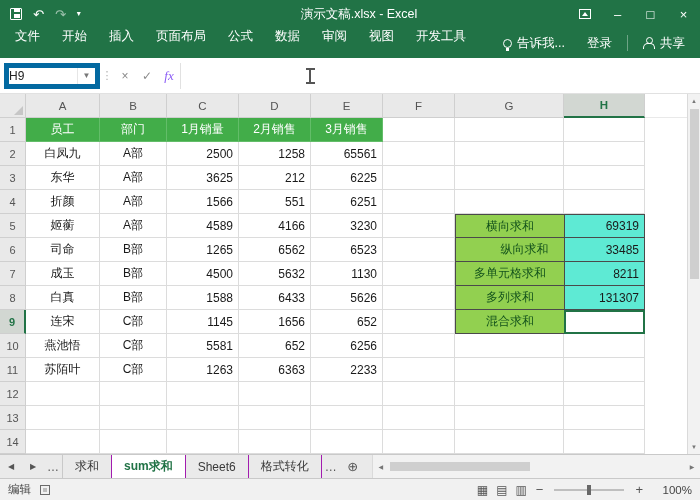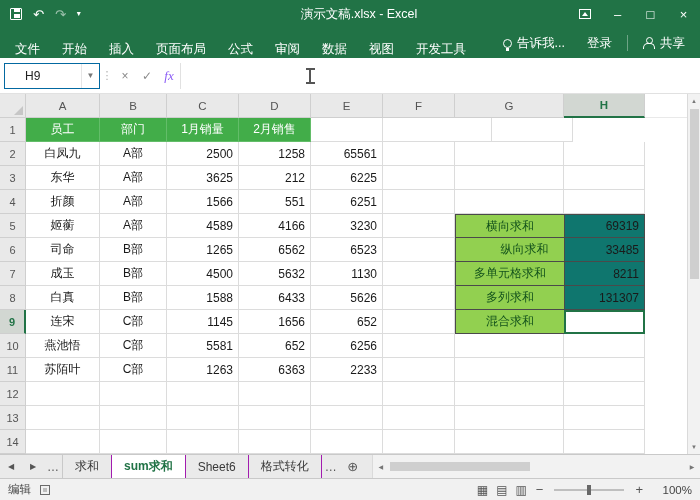--- a/index.html
+++ b/index.html
@@ -28,21 +28,21 @@
   .rright{margin-left:auto;display:flex;align-items:stretch}
   .bulb-icon{width:9px;height:9px;border:1px solid #fff;border-radius:50%;position:relative;margin-right:5px}
   .bulb-icon::after{content:"";position:absolute;left:2px;bottom:-4px;width:3px;height:3px;background:#fff}
   .person-icon{width:12px;height:12px;position:relative;margin-right:5px}
   .person-icon::before{content:"";position:absolute;top:0;left:3px;width:5px;height:5px;border:1px solid #fff;border-radius:50%}
   .person-icon::after{content:"";position:absolute;bottom:0;left:0;width:10px;height:5px;border:1px solid #fff;border-bottom:none;border-radius:5px 5px 0 0}
   .vsep{width:1px;background:rgba(255,255,255,.35);margin:7px 4px}
 
   
   .fbar{height:36px;background:#fff;display:flex;align-items:center;padding-left:4px;border-bottom:1px solid #e1e1e1;flex:0 0 auto}
-  .namebox{width:96px;height:26px;border:1px solid #0369a1;display:flex;align-items:center;padding-left:20px;font-size:12px;color:#222}
+  .namebox{width:96px;height:26px;border:5px solid #0369a1;display:flex;align-items:center;padding-left:0;font-size:12px;color:#222}
   .namebox .nb-dd{margin-left:auto;width:18px;text-align:center;color:#777;font-size:8px;border-left:1px solid #e6e6e6;align-self:stretch;display:flex;align-items:center;justify-content:center}
   .fdots{width:14px;text-align:center;color:#b0b0b0;font-size:11px}
   .fbtn{width:22px;height:26px;display:flex;align-items:center;justify-content:center;color:#8a8a8a;font-size:12px}
   .fbtn.fx{font-style:italic;font-family:"Liberation Serif","DejaVu Serif",serif;color:#8b5cf6;font-size:13px}
   .finput{flex:1;height:26px;border-left:1px solid #e1e1e1;position:relative;color:#222;padding-left:6px;display:flex;align-items:center}
   .ibeam{position:absolute;left:125px;top:5px;width:9px;height:16px}
   .ibeam::before{content:"";position:absolute;left:3px;top:1px;bottom:1px;width:2px;background:#555}
   .ibeam::after{content:"";position:absolute;left:0;right:0;top:0;height:2px;background:#555;box-shadow:0 14px 0 #555}
 
   
@@ -53,21 +53,21 @@
   .ch{height:24px;background:#e9e9e9;border-right:1px solid #cfcfcf;border-bottom:1px solid #cfcfcf;display:flex;align-items:center;justify-content:center;color:#555;font-size:11.5px}
   .ch.sel{background:#d2d7d2;border-bottom:2px solid #217346;color:#217346;font-weight:700}
   .chfill{flex:1;background:#fff;border-bottom:1px solid #e9e9e9}
   .grow{display:flex;height:24px}
   .rh{background:#e9e9e9;border-right:1px solid #cfcfcf;border-bottom:1px solid #cfcfcf;display:flex;align-items:center;justify-content:center;color:#555;font-size:11px}
   .rh.sel{background:#d2d7d2;border-right:2px solid #217346;color:#217346;font-weight:700}
   .cell{height:24px;border-right:1px solid #dcdcdc;border-bottom:1px solid #dcdcdc;display:flex;align-items:center;justify-content:center;overflow:hidden;white-space:nowrap;font-size:12px}
   .cell.num{justify-content:flex-end;padding-right:5px}
   .cell.c-ghead{background:#42ad49;color:#fff;border-right-color:#63bd69;border-bottom-color:#63bd69}
   .cell.c-slabel{background:#92d050;color:#14531c;border:1px solid #4a4a4a;border-top:none;border-right:none;font-size:12px}
-  .cell.c-sval{background:#0f766e;border:1px solid #4a4a4a;border-top:none}
+  .cell.c-sval{background:#5eead4;border:1px solid #4a4a4a;border-top:none}
   .cell.sum-top{border-top:1px solid #4a4a4a}
   .cell.active-cell{border:2px solid #217346;background:#fff}
   .cellfill{flex:1;background:#fff}
 
   .vscroll{position:absolute;top:0;right:0;bottom:0;width:13px;background:#f2f2f2;border-left:1px solid #dadada;display:flex;flex-direction:column;align-items:center}
   .varrow{height:14px;width:100%;display:flex;align-items:center;justify-content:center;font-size:6px;color:#777}
   .vthumb{width:9px;height:170px;background:#cfcfcf;margin-top:1px}
   .vspace{flex:1}
 
   
@@ -112,28 +112,28 @@
       <div class="wbtn">
           <span class="rdo-icon"></span>
         </div>
       <div class="wbtn">–</div>
       <div class="wbtn">□</div>
       <div class="wbtn">×</div>
     </div>
   </div>
 
   <div class="ribbon">
-    <div id="ribbon-tabs" style="display:flex;align-items:flex-end">
+    <div id="ribbon-tabs" style="display:flex;align-items:flex-start">
         <div class="rtab">文件</div>
         <div class="rtab">开始</div>
         <div class="rtab">插入</div>
         <div class="rtab">页面布局</div>
         <div class="rtab">公式</div>
+        <div class="rtab">数据</div>
         <div class="rtab">审阅</div>
-        <div class="rtab">数据</div>
         <div class="rtab">视图</div>
         <div class="rtab">开发工具</div>
       </div>
     <div class="rright">
       <div class="rtab">
         <span class="bulb-icon"></span>
         <span>告诉我...</span>
       </div>
       <div class="rtab">
         <span>登录</span>
@@ -174,20 +174,21 @@
         <div class="ch sel" style="width: 81px;">H</div>
         <div class="chfill"></div>
       </div>
     <div id="grid-body">
         <div class="grow">
           <div class="rh" style="width: 26px;">1</div>
           <div class="cell c-ghead" style="width: 74px;">员工</div>
           <div class="cell c-ghead" style="width: 67px;">部门</div>
           <div class="cell c-ghead" style="width: 72px;">1月销量</div>
           <div class="cell c-ghead" style="width: 72px;">2月销售</div>
+          <div class="cell c-ghead" style="width: 72px;">3月销售</div>
           <div class="cell" style="width: 72px;"></div>
           <div class="cell" style="width: 109px;"></div>
           <div class="cell" style="width: 81px;"></div>
           <div class="cellfill"></div>
         </div>
         <div class="grow">
           <div class="rh" style="width: 26px;">2</div>
           <div class="cell" style="width: 74px;">白凤九</div>
           <div class="cell" style="width: 67px;">A部</div>
           <div class="cell num" style="width: 72px;">2500</div>

